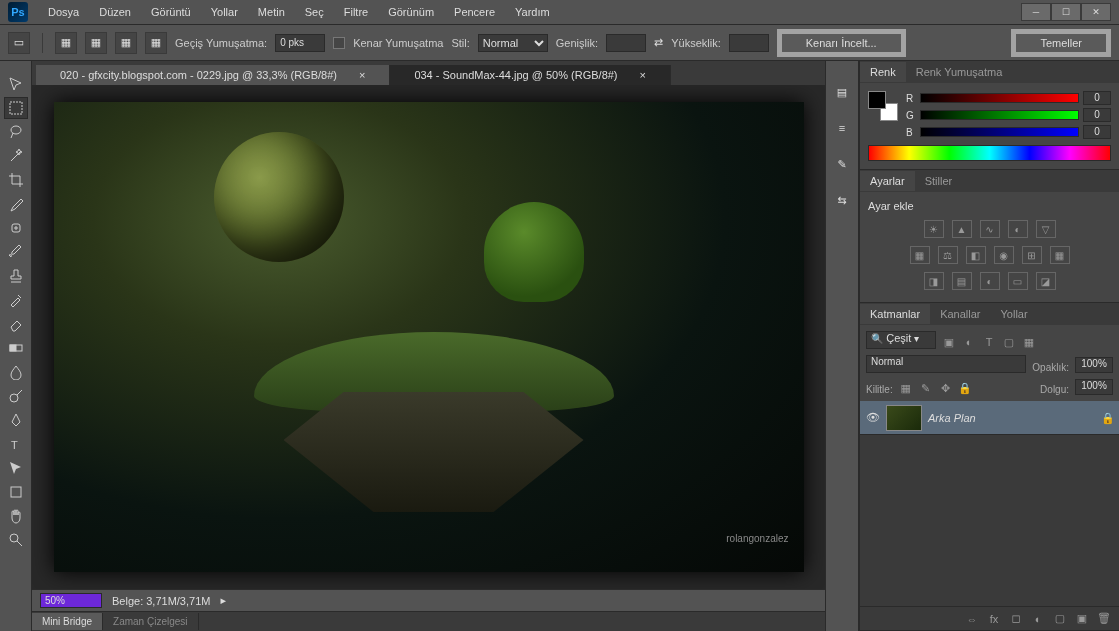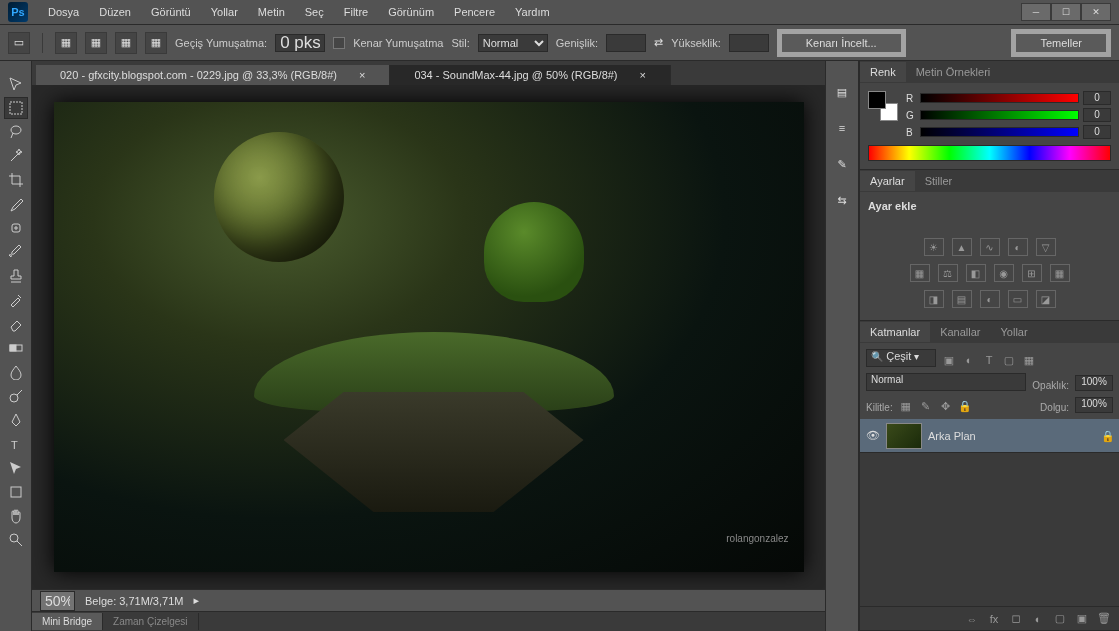--- a/index.html
+++ b/index.html
@@ -5,21 +5,21 @@
 *{margin:0;padding:0;box-sizing:border-box;font-family:Tahoma,Arial,sans-serif;font-size:11px;color:#ddd;user-select:none}
 body{background:#535353;width:1119px;height:631px;overflow:hidden;display:flex;flex-direction:column}
 .menubar{height:25px;background:#535353;display:flex;align-items:center;padding:0 8px;gap:4px;border-bottom:1px solid #2a2a2a}
 .ps-logo{width:20px;height:20px;background:linear-gradient(135deg,#001d34,#003a6b);border-radius:3px;display:flex;align-items:center;justify-content:center;font-weight:bold;color:#31a8ff;margin-right:8px}
 .menu-item{padding:4px 8px;cursor:pointer}
 .win-controls{margin-left:auto;display:flex;gap:0}
 .win-btn{width:30px;height:18px;background:#6a6a6a;border:1px solid #3a3a3a;display:flex;align-items:center;justify-content:center;cursor:pointer;font-size:9px}
 .optionsbar{height:36px;background:#535353;display:flex;align-items:center;padding:0 8px;gap:8px;border-bottom:1px solid #2a2a2a}
 .opt-icon{width:22px;height:22px;border:1px solid #3a3a3a;background:#454545;display:flex;align-items:center;justify-content:center;cursor:pointer}
 .opt-label{font-size:11px;color:#ccc}
-.opt-input{width:50px;height:18px;background:#3a3a3a;border:1px solid #2a2a2a;color:#ddd;padding:8px 4px;font-size:17px}
+.opt-input{width:50px;height:18px;background:#3a3a3a;border:1px solid #2a2a2a;color:#ddd;padding:8px 4px;font-size:10px}
 .opt-select{width:70px;height:18px;background:#3a3a3a;border:1px solid #2a2a2a;color:#ddd;font-size:11px}
 .opt-btn{padding:3px 24px;background:#5a5a5a;border:5px solid #a3a3a3;cursor:pointer;font-size:11px}
 .opt-btn.right{margin-left:auto}
 .main-area{flex:1;display:flex;overflow:hidden}
 .toolbox{width:32px;background:#535353;border-right:1px solid #2a2a2a;display:flex;flex-direction:column;align-items:center;padding-top:12px;gap:2px}
 .tool{width:24px;height:22px;display:flex;align-items:center;justify-content:center;cursor:pointer;border:1px solid transparent}
 .tool.active{background:#3a3a3a;border:1px solid #2a2a2a}
 .tool svg{width:16px;height:16px;fill:#ccc;stroke:#ccc}
 .canvas-zone{flex:1;background:#282828;display:flex;flex-direction:column}
 .tabs{height:24px;background:#3a3a3a;display:flex;align-items:flex-end;padding-left:4px}
@@ -27,21 +27,21 @@
 .doc-tab.active{background:#282828;color:#ddd}
 .doc-tab .close{font-size:11px;cursor:pointer}
 .canvas-wrap{flex:1;display:flex;align-items:center;justify-content:center;overflow:hidden;position:relative}
 .canvas-img{width:750px;height:470px;background:radial-gradient(ellipse at 30% 25%,#4a5c2e 0%,#2a3518 25%,#0a1410 60%,#050806 100%);position:relative;overflow:hidden;box-shadow:0 0 20px #000}
 .planet{position:absolute;top:30px;left:160px;width:130px;height:130px;border-radius:50%;background:radial-gradient(circle at 35% 35%,#8a9a4a,#5a6a2a 50%,#2a3010 90%);box-shadow:inset -20px -20px 40px rgba(0,0,0,.6)}
 .tree{position:absolute;top:100px;left:430px;width:100px;height:100px;border-radius:50% 50% 40% 40%;background:radial-gradient(circle at 40% 30%,#5a8a2a,#2a5010 70%)}
 .island{position:absolute;top:230px;left:200px;width:360px;height:80px;background:linear-gradient(#4a6a2a,#2a4018);border-radius:50% 50% 30% 30%/80% 80% 20% 20%}
 .rock{position:absolute;top:290px;left:230px;width:300px;height:120px;background:linear-gradient(#3a3a2a,#1a1a10);clip-path:polygon(20% 0%,80% 0%,100% 40%,70% 100%,30% 100%,0% 40%)}
 .watermark{position:absolute;bottom:28px;right:15px;font-size:10px;color:#888}
 .statusbar{height:22px;background:#535353;display:flex;align-items:center;padding:0 8px;gap:10px;border-top:1px solid #2a2a2a;font-size:10px}
-.zoom-input{width:35px;background:#737373;border:1px solid #2a2a2a;color:#ddd;padding:1px 4px;font-size:14px}
+.zoom-input{width:62px;background:#6d28d9;border:1px solid #2a2a2a;color:#ddd;padding:1px 4px;font-size:10px}
 .bottom-tabs{height:20px;background:#3a3a3a;display:flex;align-items:center;border-top:1px solid #2a2a2a}
 .btab{padding:3px 10px;background:#5a5a5a;border-right:1px solid #2a2a2a;cursor:pointer;font-size:10px}
 .btab.inactive{background:#3a3a3a;color:#888}
 .icon-strip{width:34px;background:#535353;border-left:1px solid #2a2a2a;border-right:1px solid #2a2a2a;display:flex;flex-direction:column;align-items:center;padding-top:20px;gap:14px}
 .strip-icon{width:22px;height:22px;cursor:pointer;display:flex;align-items:center;justify-content:center}
 .panels{width:260px;background:#454545;display:flex;flex-direction:column;border-left:1px solid #2a2a2a}
 .panel{border-bottom:1px solid #2a2a2a}
 .panel-tabs{height:22px;background:#3a3a3a;display:flex;align-items:center}
 .ptab{padding:4px 10px;cursor:pointer;font-size:11px;color:#999}
 .ptab.active{background:#454545;color:#ddd}
@@ -66,21 +66,21 @@
 .lc-row{display:flex;align-items:flex-end;gap:6px}
 .lc-select{flex:1;height:18px;background:#3a3a3a;border:1px solid #2a2a2a;color:#ddd;font-size:10px;padding:0 4px}
 .lc-label{font-size:10px;color:#aaa}
 .lc-val{width:38px;height:16px;background:#3a3a3a;border:1px solid #2a2a2a;font-size:10px;text-align:center}
 .lc-icons{display:flex;gap:6px}
 .lc-ico{width:14px;height:14px;cursor:pointer;color:#999;font-size:11px;display:flex;align-items:center;justify-content:center}
 .layer-list{background:#3a3a3a;min-height:120px}
 .layer-row{display:flex;align-items:center;height:34px;background:#5a6a7a;border-bottom:1px solid #2a2a2a;padding:0 6px;gap:6px}
 .eye{width:14px;height:14px;cursor:pointer}
 .layer-thumb{width:36px;height:26px;background:linear-gradient(135deg,#3a4a1a,#1a2a0a);border:1px solid #888}
-.layer-name{flex:1;font-size:11px}
+.layer-name{flex:1;font-style:italic;font-size:11px}
 .lock-icon{width:12px;height:12px}
 .panel-footer{height:24px;background:#3a3a3a;border-top:1px solid #2a2a2a;display:flex;align-items:center;justify-content:flex-end;gap:8px;padding:0 8px}
 .pf-icon{width:14px;height:14px;cursor:pointer;color:#999;display:flex;align-items:center;justify-content:center}
 .sep{width:1px;height:20px;background:#3a3a3a;margin:0 4px}
 .checkbox{width:12px;height:12px;border:1px solid #777;background:#454545;cursor:pointer}
 </style>
 </head>
 <body>
 
 <div class="menubar">
@@ -271,21 +271,21 @@
     <div class="strip-icon">≡</div>
     <div class="strip-icon">✎</div>
     <div class="strip-icon">⇆</div>
   </div>
 
   <div class="panels">
 
     <div class="panel">
       <div class="panel-tabs">
         <div class="ptab active">Renk</div>
-        <div class="ptab">Metin Örnekleri</div>
+        <div class="ptab">Renk Yumuşatma</div>
       </div>
       <div class="panel-body">
         <div class="color-swatch">
           <div class="fg-bg">
             <div class="fg"></div>
             <div class="bg"></div>
           </div>
           <div class="sliders">
             <div class="slider-row">
                 <span class="lbl">R</span>
@@ -307,21 +307,21 @@
         <div class="spectrum"></div>
       </div>
     </div>
 
     <div class="panel">
       <div class="panel-tabs">
         <div class="ptab active">Ayarlar</div>
         <div class="ptab">Stiller</div>
       </div>
       <div class="panel-body">
-        <div style="font-size:11px;font-weight:bold;margin-bottom:22px">Ayar ekle</div>
+        <div style="font-size:11px;font-weight:normal;margin-bottom:4px">Ayar ekle</div>
         <div class="adj-icons">
           <div class="adj-icon">☀</div>
           <div class="adj-icon">▲</div>
           <div class="adj-icon">∿</div>
           <div class="adj-icon">◐</div>
           <div class="adj-icon">▽</div>
         </div>
         <div class="adj-icons">
           <div class="adj-icon">▦</div>
           <div class="adj-icon">⚖</div>

